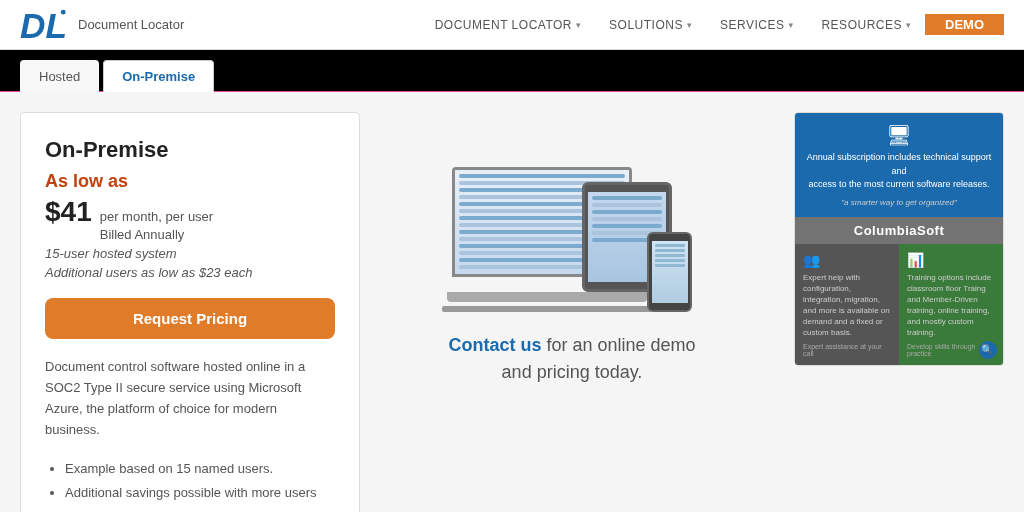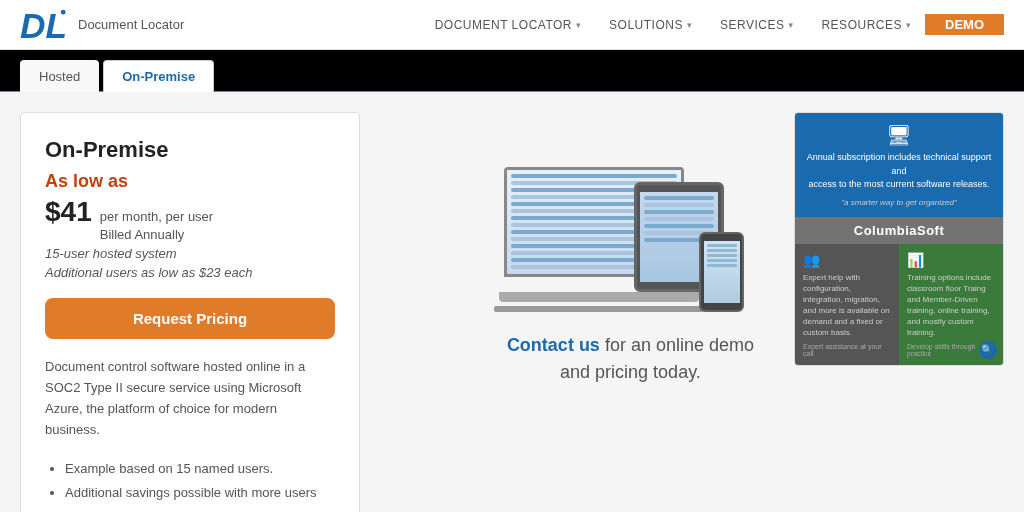--- a/index.html
+++ b/index.html
@@ -159,21 +159,21 @@
       font-size: 13px;
       color: #555;
       line-height: 1.9;
     }
 
     
     .middle-panel {
       flex: 1;
       display: flex;
       flex-direction: column;
-      align-items: flex-end;
+      align-items: center;
       justify-content: center;
       padding: 20px 30px;
     }
     .device-image {
       width: 260px;
       height: 180px;
       position: relative;
       margin-bottom: 20px;
     }
     

